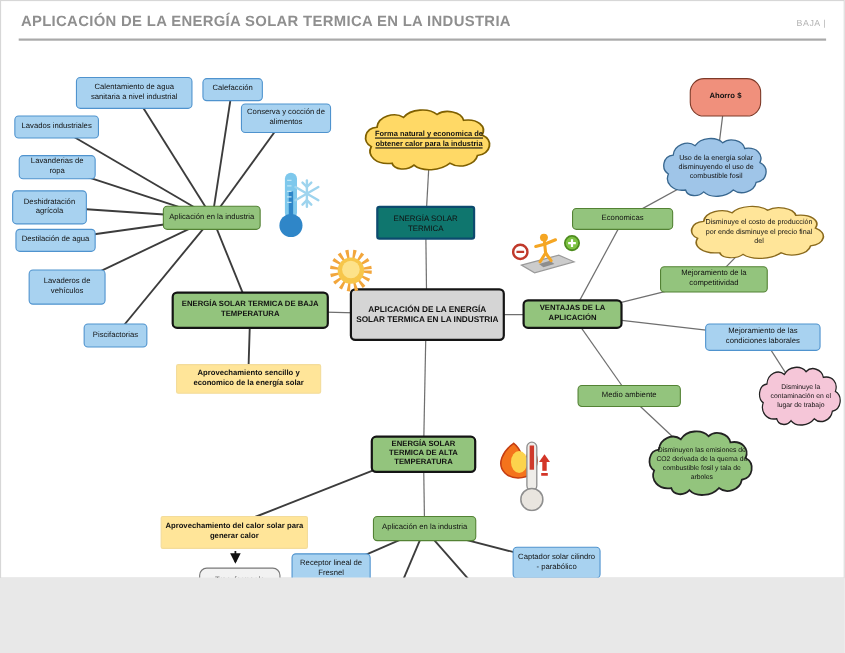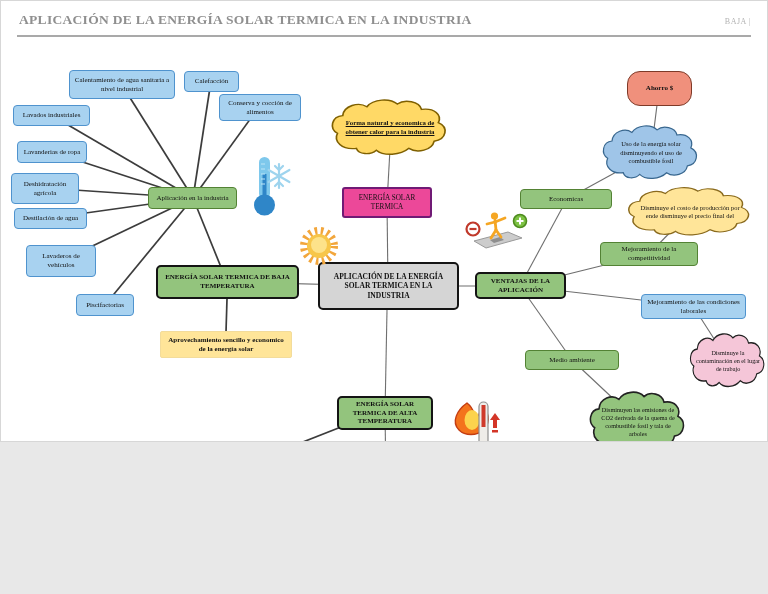--- a/index.html
+++ b/index.html
@@ -1,33 +1,33 @@
 <!DOCTYPE html>
 <html><head>
 <meta charset="utf-8">
 <style>
   html,body{margin:0;padding:0;background:#e8e8e8;}
-  #page{position:relative;width:768px;height:442px;background:#ffffff;border:1px solid #d7d7d7;
-        font-family:Liberation Serif, serif;overflow:hidden;box-sizing:border-box;}
+  #page{position:relative;width:768px;height:526px;background:#ffffff;border:1px solid #d7d7d7;
+        font-family:Liberation Sans, sans-serif;overflow:hidden;box-sizing:border-box;}
   
   #title{position:absolute;left:18px;top:11px;font-size:13.5px;font-weight:bold;color:#8f8f8f;letter-spacing:.3px;}
   #watermark{position:absolute;right:16px;top:16px;font-size:8px;color:#b3b3b3;letter-spacing:.5px;}
   #rule{position:absolute;left:16px;right:16px;top:34px;height:2px;background:#a9a9a9;}
   
   svg.edges{position:absolute;left:0;top:0;z-index:1;}
   line.d{stroke:#3c3c3c;stroke-width:1.7;}
   line.m{stroke:#6f6f6f;stroke-width:1.1;}
   line.a{stroke:#1a1a1a;stroke-width:1.6;}
   
   .node{position:absolute;z-index:2;display:flex;align-items:center;justify-content:center;text-align:center;
         font-size:7px;line-height:1.25;color:#111;box-sizing:border-box;padding:1px 3px;}
   .blue{background:#a8d2f0;border:1px solid #4f93ce;border-radius:4px;}
   .green{background:#93c47d;border:1px solid #538234;border-radius:4px;}
   .gmajor{background:#93c47d;border:2px solid #141414;border-radius:5px;font-weight:600;}
-  .pink{background:#ec4899;border:2px solid #701a75;border-radius:3px;}
+  .pink{background:#0f766e;border:2px solid #0c4a6e;border-radius:3px;}
   .gray{background:#d5d5d5;border:2px solid #141414;border-radius:5px;font-weight:bold;font-size:7.5px;}
   .yellow{background:#ffe599;border:1px solid #f3dc9b;border-radius:2px;font-weight:bold;}
   .white{background:#f2f2f2;border:1px solid #787878;border-radius:7px;}
   .orange{background:#f0907c;border:1.5px solid #7e3a28;border-radius:13px;font-weight:bold;}
   
   .cloudwrap{position:absolute;z-index:2;}
   .cloudsvg{position:absolute;left:0;top:0;width:100%;height:100%;}
   .cloudtext{position:absolute;left:10%;right:10%;top:0;bottom:0;display:flex;align-items:center;justify-content:center;
              text-align:center;font-size:6.5px;line-height:1.3;color:#111;}
   .underline{text-decoration:underline;}

